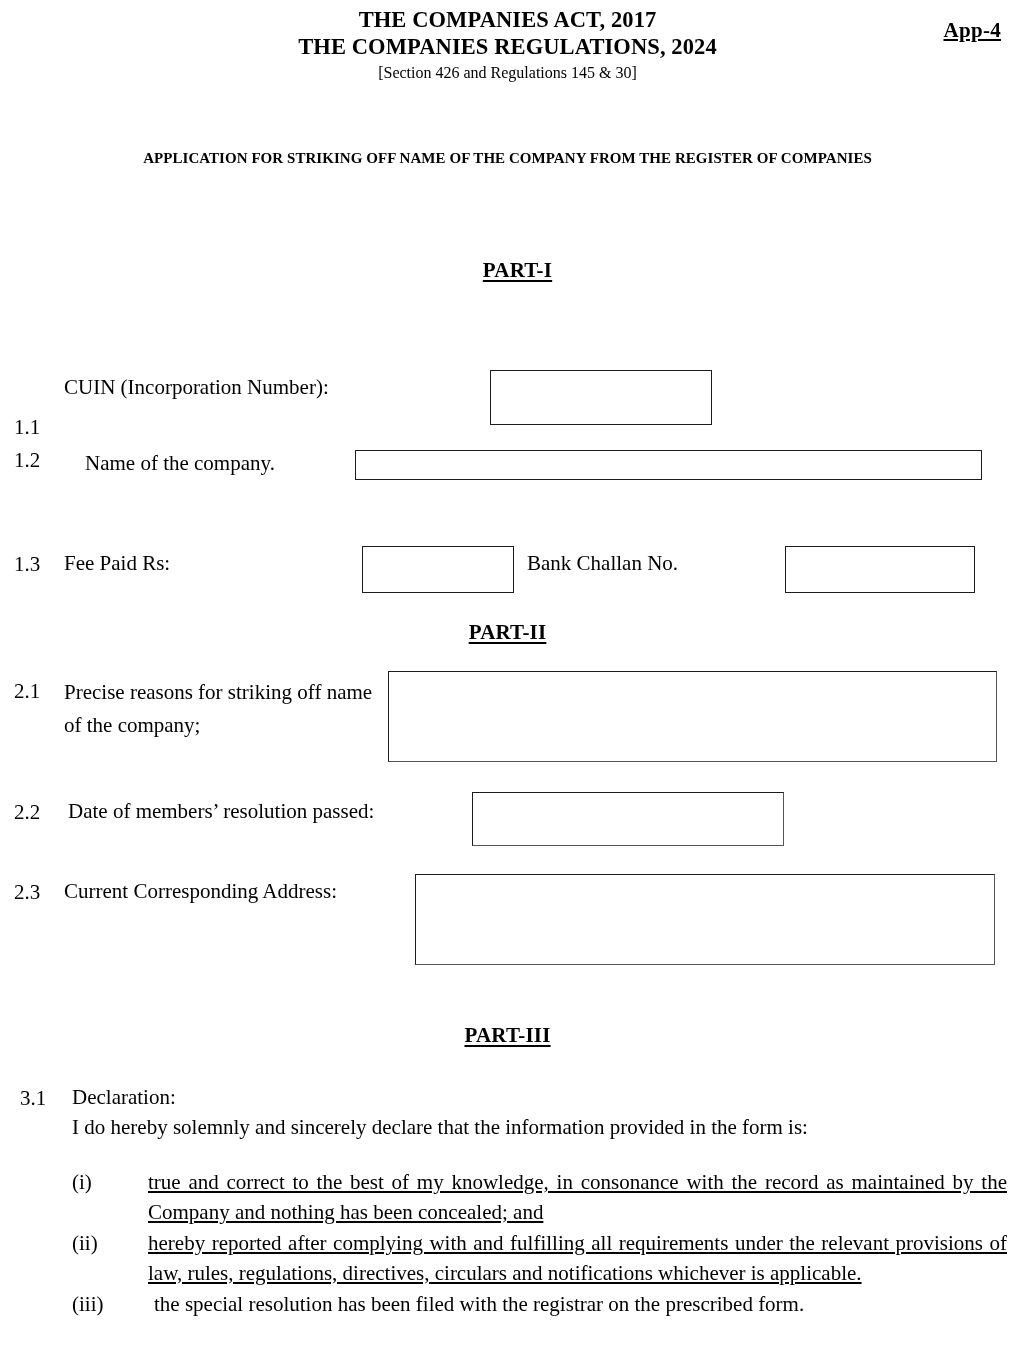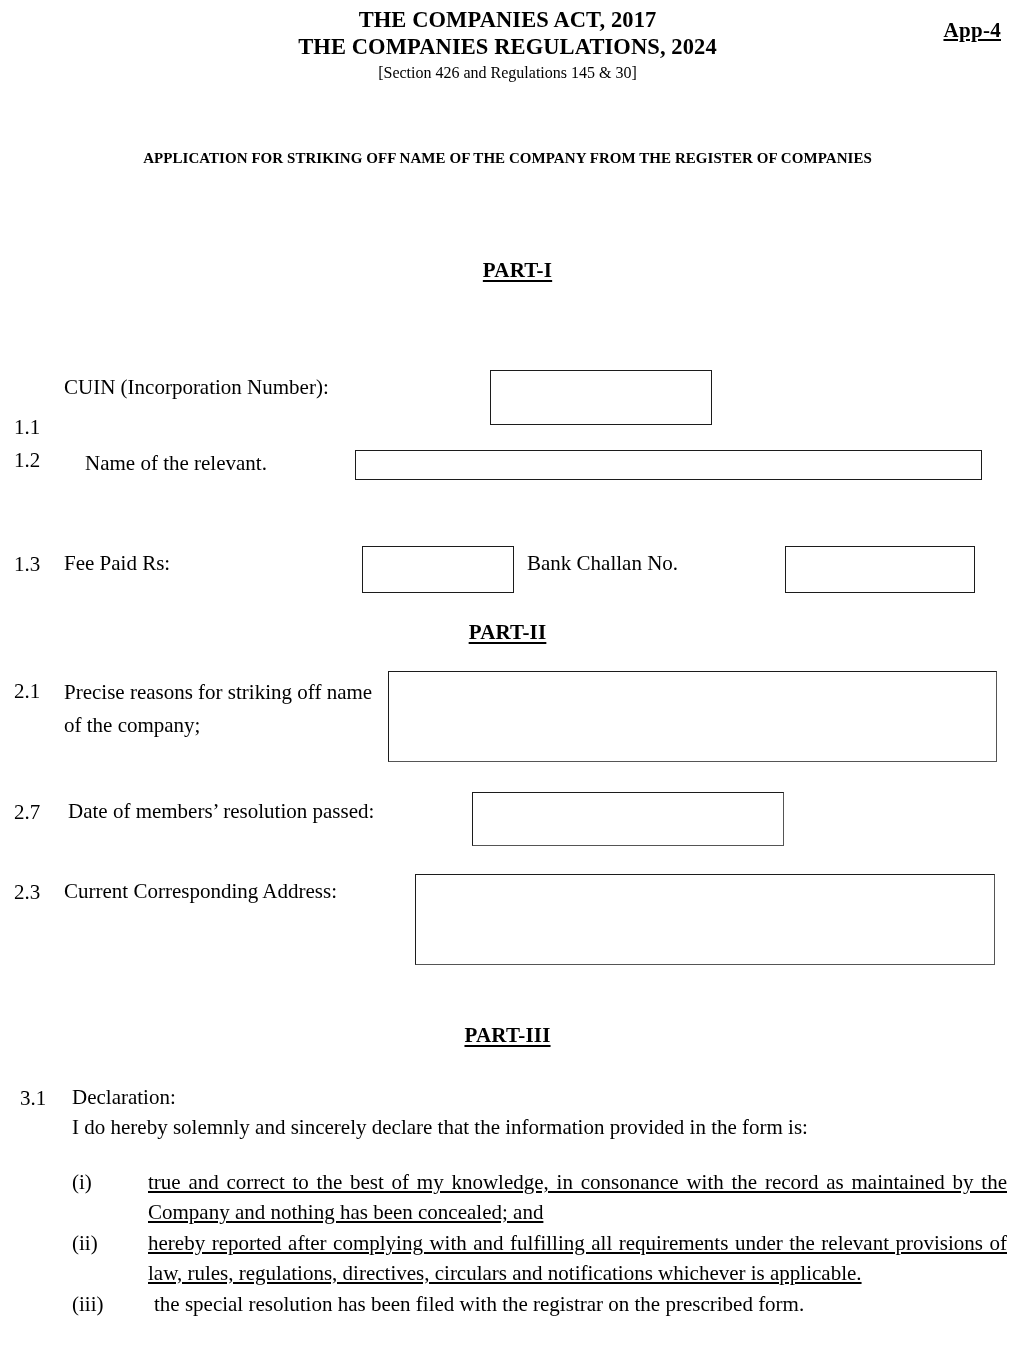--- a/index.html
+++ b/index.html
@@ -199,38 +199,38 @@
 
   <div class="part-heading" id="part1">
     <span>PART-I</span>
   </div>
 
   <div class="fld-num" id="num-11">1.1</div>
   <div class="fld-label" id="lbl-11">CUIN (Incorporation Number):</div>
   <div class="inbox" id="box-11"></div>
 
   <div class="fld-num" id="num-12">1.2</div>
-  <div class="fld-label" id="lbl-12">Name of the relevant.</div>
+  <div class="fld-label" id="lbl-12">Name of the company.</div>
   <div class="inbox" id="box-12"></div>
 
   <div class="fld-num" id="num-13">1.3</div>
   <div class="fld-label" id="lbl-13">Fee Paid Rs:</div>
   <div class="inbox" id="box-13a"></div>
   <div class="fld-label" id="lbl-13b">Bank Challan No.</div>
   <div class="inbox" id="box-13b"></div>
 
   <div class="part-heading" id="part2">
     <span>PART-II</span>
   </div>
 
   <div class="fld-num" id="num-21">2.1</div>
   <div class="fld-label" id="lbl-21">Precise reasons for striking off name of the company;</div>
   <div class="inbox shadowed" id="box-21"></div>
 
-  <div class="fld-num" id="num-22">2.7</div>
+  <div class="fld-num" id="num-22">2.2</div>
   <div class="fld-label" id="lbl-22">Date of members’ resolution passed:</div>
   <div class="inbox shadowed" id="box-22"></div>
 
   <div class="fld-num" id="num-23">2.3</div>
   <div class="fld-label" id="lbl-23">Current Corresponding Address:</div>
   <div class="inbox shadowed" id="box-23"></div>
 
   <div class="part-heading" id="part3">
     <span>PART-III</span>
   </div>

